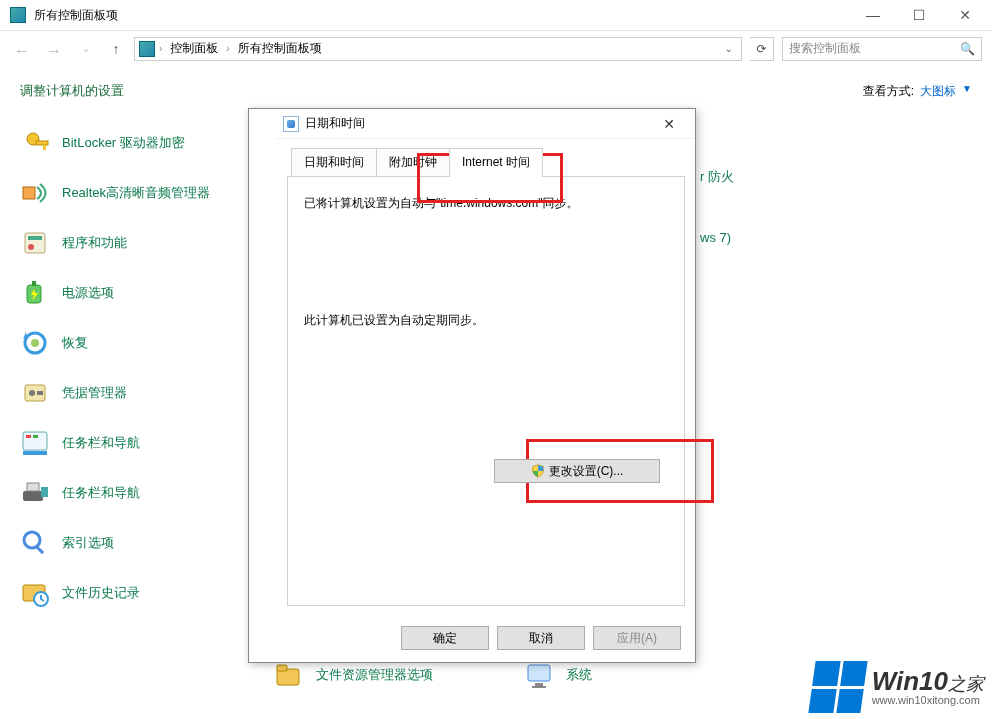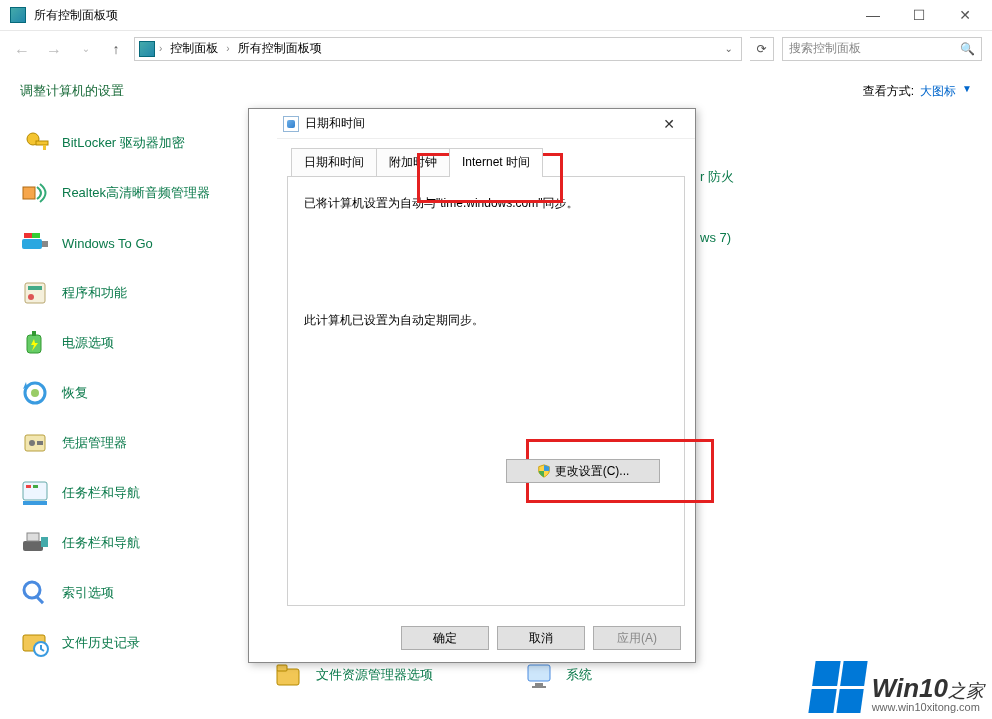--- a/index.html
+++ b/index.html
@@ -49,29 +49,29 @@
 .tab.active { background:#fff; z-index:2; }
 .tab:not(.active) { background:#fcfcfc; }
 .tab-panel { border:1px solid #d0d0d0; background:#fff; padding: 18px 16px 20px; height: 430px; position:relative; }
 .tab-panel .msg { font-size:12px; margin-bottom: 100px; }
 .tab-panel .msg2 { font-size:12px; }
 
 .redbox { position:absolute; border:3px solid #e42020; pointer-events:none; }
 .redbox.r1 { left:129px; top:-24px; width:146px; height:50px; }
 .redbox.r2 { left:238px; top:262px; width:188px; height:64px; }
 
-.change-btn { position:absolute; right:24px; top:282px; width:154px; height:24px; border:1px solid #adadad; background:#e1e1e1; display:flex; align-items:center; justify-content:center; gap:4px; font-size:12px; }
+.change-btn { position:absolute; right:24px; top:282px; width:166px; height:24px; border:1px solid #adadad; background:#e1e1e1; display:flex; align-items:center; justify-content:center; gap:4px; font-size:12px; }
 .change-btn .shield { width:14px; height:14px; }
 
 .dlg-buttons { display:flex; gap:8px; justify-content:flex-end; padding: 10px 14px 12px; }
 .dlg-buttons .btn { width:88px; height:24px; border:1px solid #adadad; background:#e1e1e1; font-size:12px; display:flex; align-items:center; justify-content:center; }
 .dlg-buttons .btn.disabled { color:#888; }
 
 
-.watermark { position:absolute; right:8px; bottom:6px; display:flex; align-items:flex-end; gap:8px; }
+.watermark { position:absolute; right:8px; bottom:6px; display:flex; align-items:center; gap:8px; }
 .watermark .wlogo { width:52px; height:52px; display:grid; grid-template:1fr 1fr/1fr 1fr; gap:3px; transform:skewX(-8deg); }
 .watermark .wlogo > div { background:#0078d7; }
 .watermark .wtxt { font-size:26px; font-weight:700; color:#333; font-style:italic; line-height:1; }
 .watermark .wurl { font-size:11px; color:#666; display:block; }
 
 
 .icn svg { width:32px; height:32px; }
 </style>
 </head>
 <body>
@@ -135,31 +135,20 @@
               <rect x="4" y="10" width="12" height="12" fill="#f6a64b" stroke="#b06a12"></rect>
               <path d="M18 10 Q26 16 18 22" fill="none" stroke="#3a7" stroke-width="2"></path>
               <path d="M21 7 Q32 16 21 25" fill="none" stroke="#3a7" stroke-width="2"></path>
             </svg>
           </span>
         <span class="lbl">Realtek高清晰音频管理器</span>
       </div>
       <div class="item">
         <span class="icn">
             <svg viewBox="0 0 32 32">
-              <rect x="3" y="12" width="20" height="10" rx="2" fill="#2aa7e0"></rect>
-              <rect x="23" y="14" width="6" height="6" fill="#888"></rect>
-              <rect x="5" y="6" width="8" height="5" fill="#e33"></rect>
-              <rect x="13" y="6" width="8" height="5" fill="#3c3"></rect>
-            </svg>
-          </span>
-        <span class="lbl">Windows To Go</span>
-      </div>
-      <div class="item">
-        <span class="icn">
-            <svg viewBox="0 0 32 32">
               <rect x="6" y="6" width="20" height="20" rx="2" fill="#f5f0dc" stroke="#b8a770"></rect>
               <rect x="9" y="9" width="14" height="4" fill="#4a8"></rect>
               <circle cx="12" cy="20" r="3" fill="#d55"></circle>
             </svg>
           </span>
         <span class="lbl">程序和功能</span>
       </div>
       <div class="item">
         <span class="icn">
             <svg viewBox="0 0 32 32">

